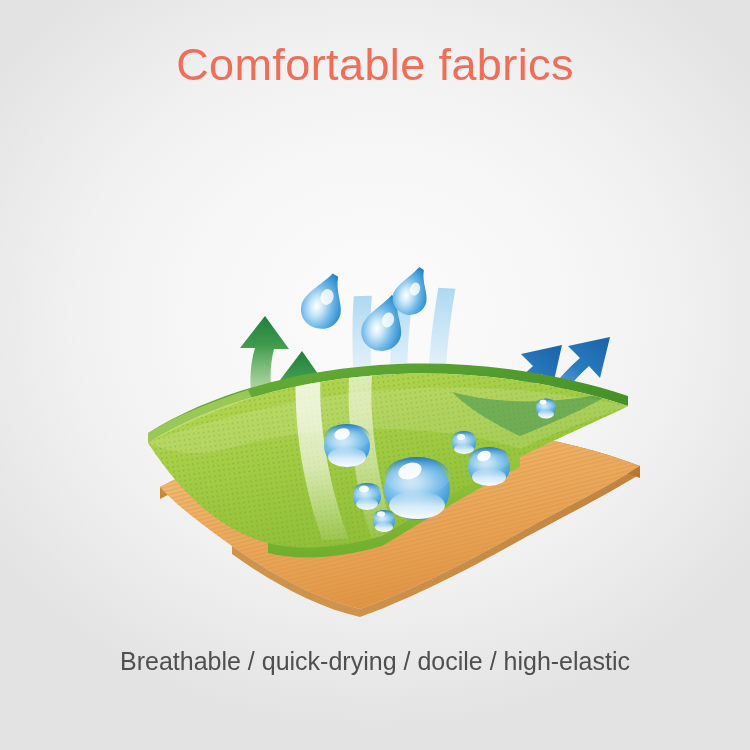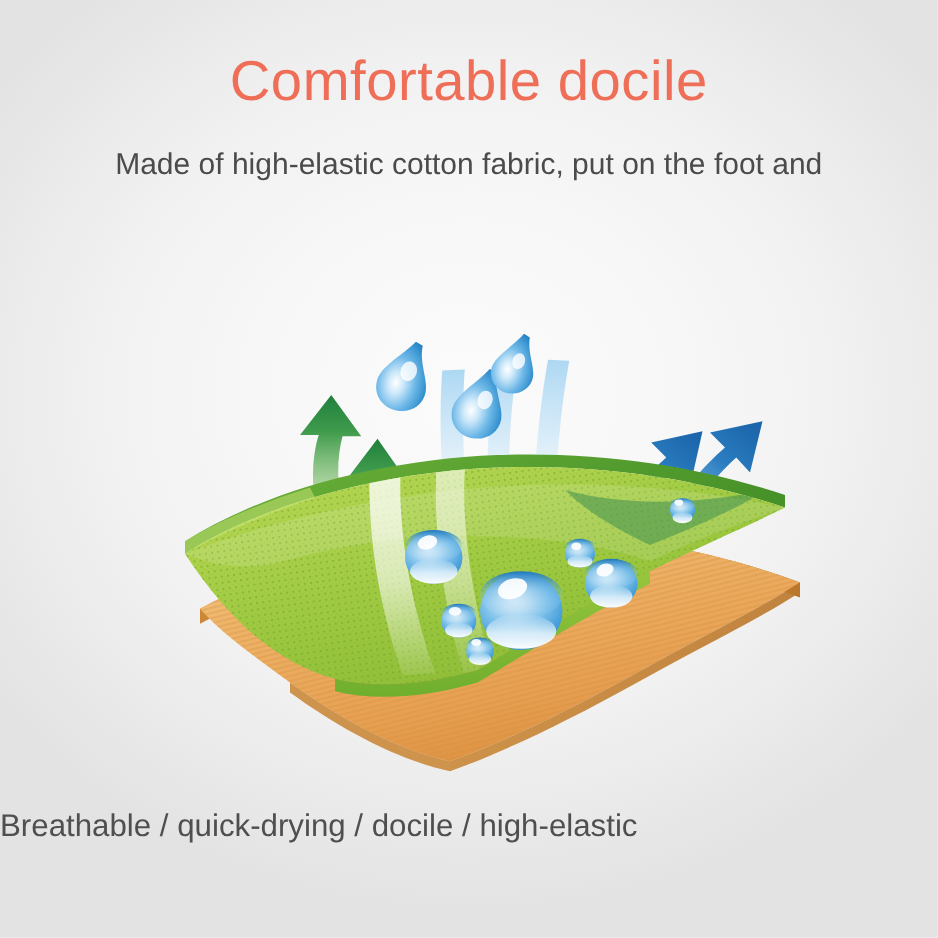--- a/index.html
+++ b/index.html
@@ -50,21 +50,21 @@
     line-height: 35px;
     font-weight: 400;
     color: #4b4b4b;
   }
   #subtitle .ln { display: block; }
   #caption {
     position: absolute;
     top: 645px;
     left: 0;
     width: 750px;
-    text-align: left;
+    text-align: center;
     font-size: 25px;
     line-height: 32px;
     font-weight: 400;
     color: #4f4f4f;
     white-space: nowrap;
   }
   
   #art {
     position: absolute;
     left: 0;
@@ -356,21 +356,20 @@
 
       <g>
         <ellipse cx="546" cy="408" rx="10" ry="9" fill="url(#gDrop)"></ellipse>
         <ellipse cx="546" cy="404" rx="10" ry="5.5" fill="url(#gDropRim)"></ellipse>
         <ellipse cx="546" cy="414" rx="8" ry="4.5" fill="url(#gDropBase)"></ellipse>
         <ellipse cx="543" cy="402" rx="3.5" ry="2.5" fill="#ffffff" opacity="0.9"></ellipse>
       </g>
     </g>
   </svg>
 
-  <div id="title">Comfortable docile</div>
+  <div id="title">Comfortable fabrics</div>
 
   <div id="subtitle">
-    <span class="ln">Made of high-elastic cotton fabric, put on the foot and</span>
   </div>
 
   <div id="caption">Breathable / quick-drying / docile / high-elastic</div>
 
 </div>
 
 </body></html>

